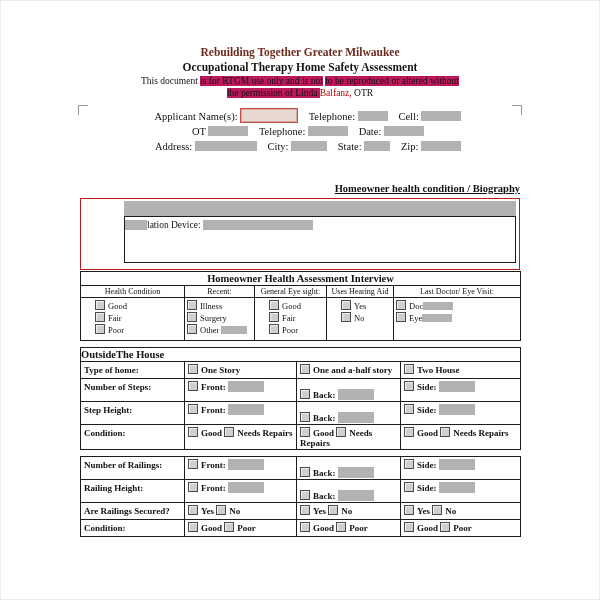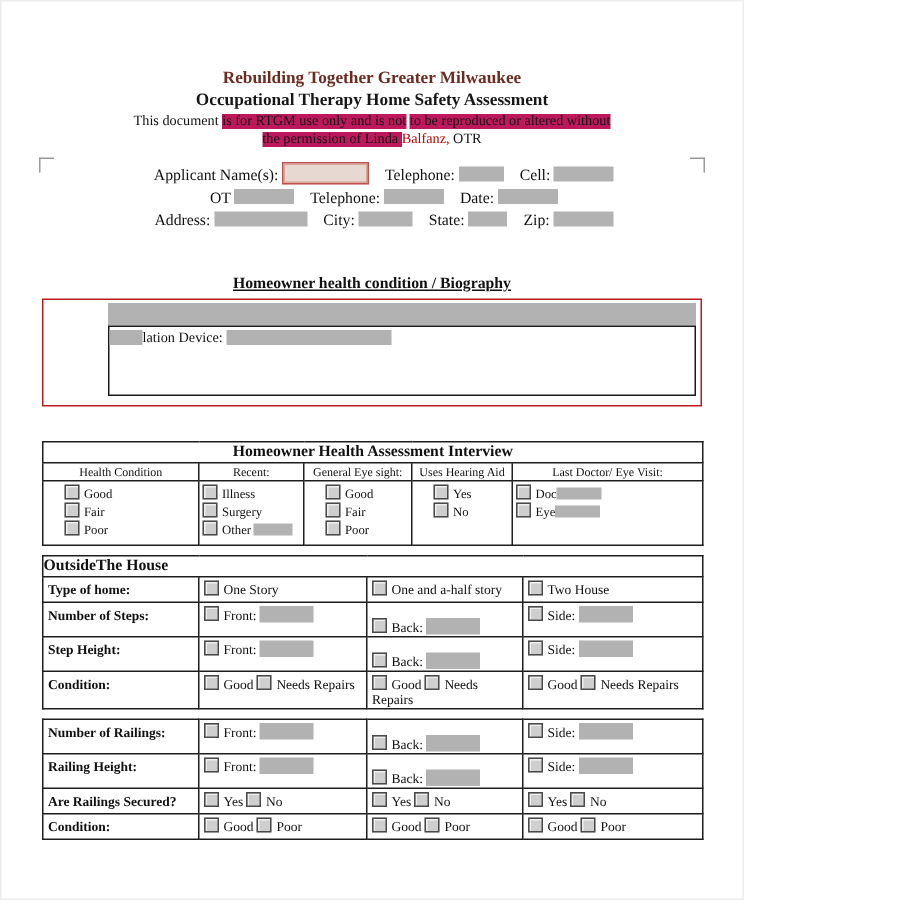--- a/index.html
+++ b/index.html
@@ -1,17 +1,17 @@
 <!DOCTYPE html>
 <html><head>
 <meta charset="utf-8">
 <style>
   html,body{margin:0;padding:0;background:#fff;}
   .page{
-    width:496px;height:600px;position:relative;background:#fff;
+    width:600px;height:600px;position:relative;background:#fff;
     border:1px solid #ececec;box-sizing:border-box;
     font-family:"Liberation Serif","DejaVu Serif",serif;color:#111;
     overflow:hidden;
   }
   .content{width:440px;margin:0 auto;padding-top:44px;}
   .t1{text-align:center;font-weight:bold;font-size:11.5px;color:#6d2a1f;line-height:15px;}
   .t2{text-align:center;font-weight:bold;font-size:11.5px;color:#161616;line-height:15px;}
   .disc{text-align:center;font-size:9.5px;line-height:12px;}
   .hl{background:#be185d;}
   .lnk{color:#c00000;}
@@ -19,41 +19,41 @@
   .frow{line-height:15px;white-space:nowrap;padding-left:16px;text-align:center;}
   .frow .sp{display:inline-block;width:8px;}
   .rd{display:inline-block;background:#b2b2b2;height:10px;vertical-align:-1px;}
   .w22{width:22px;} .w26{width:26px;} .w30{width:30px;} .w36{width:36px;}
   .w40{width:40px;} .w62{width:62px;} .w110{width:110px;}
   .namefield{display:inline-block;width:56px;height:13px;border:1px solid #c0504d;
     background:#e7d9d2;vertical-align:-3px;box-shadow:inset 0 0 0 1px #d8a79a;}
   .cmark{position:absolute;width:9px;height:9px;}
   .cmark.l{left:-2px;top:-3px;border-left:1px solid #9a9a9a;border-top:1px solid #9a9a9a;}
   .cmark.r{right:-2px;top:-3px;border-right:1px solid #9a9a9a;border-top:1px solid #9a9a9a;}
-  .biotitle{margin-top:29px;text-align:center;font-weight:bold;font-size:10.5px;text-decoration:underline;}
+  .biotitle{margin-top:29px;text-align:right;font-weight:bold;font-size:10.5px;text-decoration:underline;}
   .biobox{margin-top:4px;border:1px solid #b91c1c;height:72px;box-sizing:border-box;padding-left:40px;}
   .redactbar{margin:2px 3px 0 3px;height:15px;background:#b2b2b2;}
   .bioinner{margin:0 3px 3px 3px;border:1px solid #1a1a1a;height:47px;box-sizing:border-box;padding:1px 0 0 0;font-size:9.5px;}
   .devline{line-height:14px;}
   .devline .rd{vertical-align:-2px;}
   table{border-collapse:collapse;table-layout:fixed;width:440px;}
   td{border:1px solid #1d1d1d;box-sizing:border-box;vertical-align:top;}
-  .ivtable{margin-top:23px;}
+  .ivtable{margin-top:1px;}
   .ivtitle{font-weight:bold;font-size:10.5px;text-align:center;padding:1px 0;}
   .ivcolhdr{font-size:8px;text-align:center;padding:1px 0;font-weight:normal;}
   .ivbody{padding:2px 2px 4px 2px;}
   .opt{font-size:8.5px;line-height:11px;white-space:nowrap;}
   .indent{padding-left:12px;}
   .cb{display:inline-block;width:8px;height:8px;background:#cfcfcf;border:1px solid #4a4a4a;
       margin-right:3px;vertical-align:-1px;box-shadow:inset 1px 1px 0 #efefef;}
   .opt .rd{height:8px;vertical-align:-1px;}
   .otable{margin-top:6px;}
   .ohdr{font-weight:bold;font-size:10.5px;text-align:left;padding:1px 0;}
   .olabel{font-weight:bold;font-size:9px;padding:3px 2px 3px 3px;}
-  .ocell{font-size:9px;padding:2px 2px 1px 3px;}
+  .ocell{font-size:9px;padding:2px 2px 1px 3px;font-weight:bold;}
   .ocell .rd{height:11px;vertical-align:-2px;}
   .backcell{padding-top:10px;}
 </style>
 </head>
 <body>
 
 <div class="page">
   <div class="content">
 
     <div class="t1">Rebuilding Together Greater Milwaukee</div>

